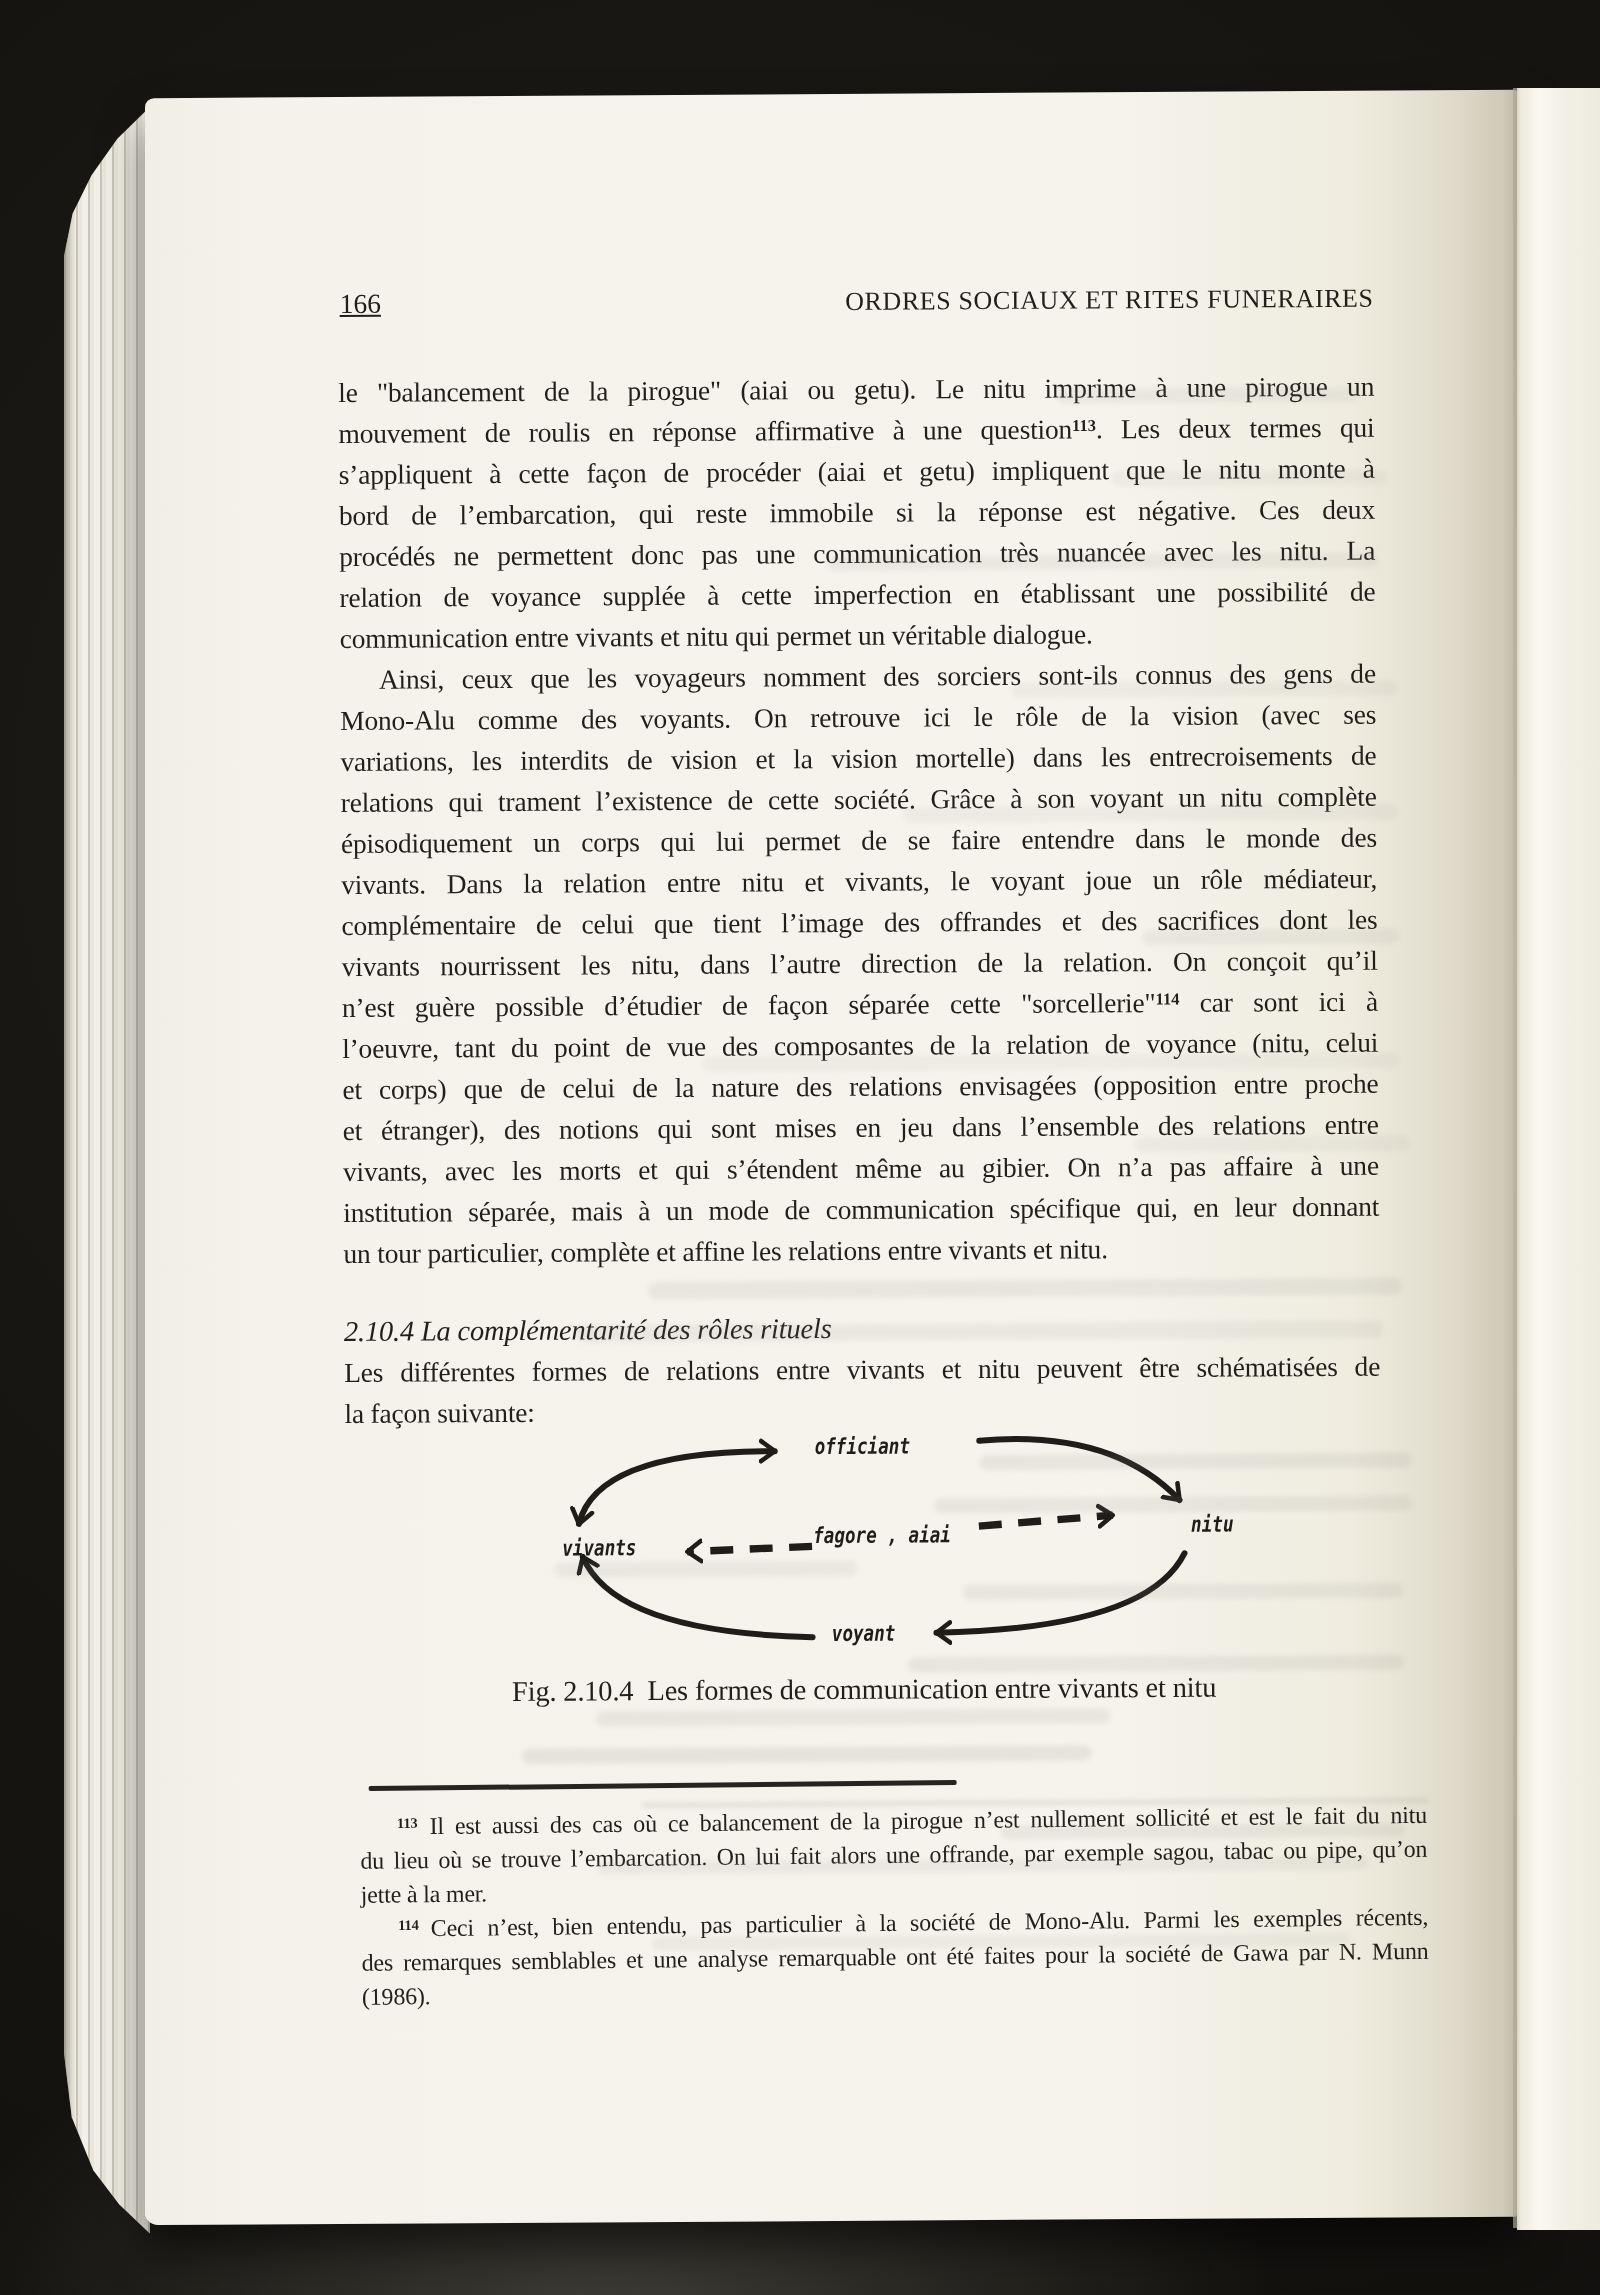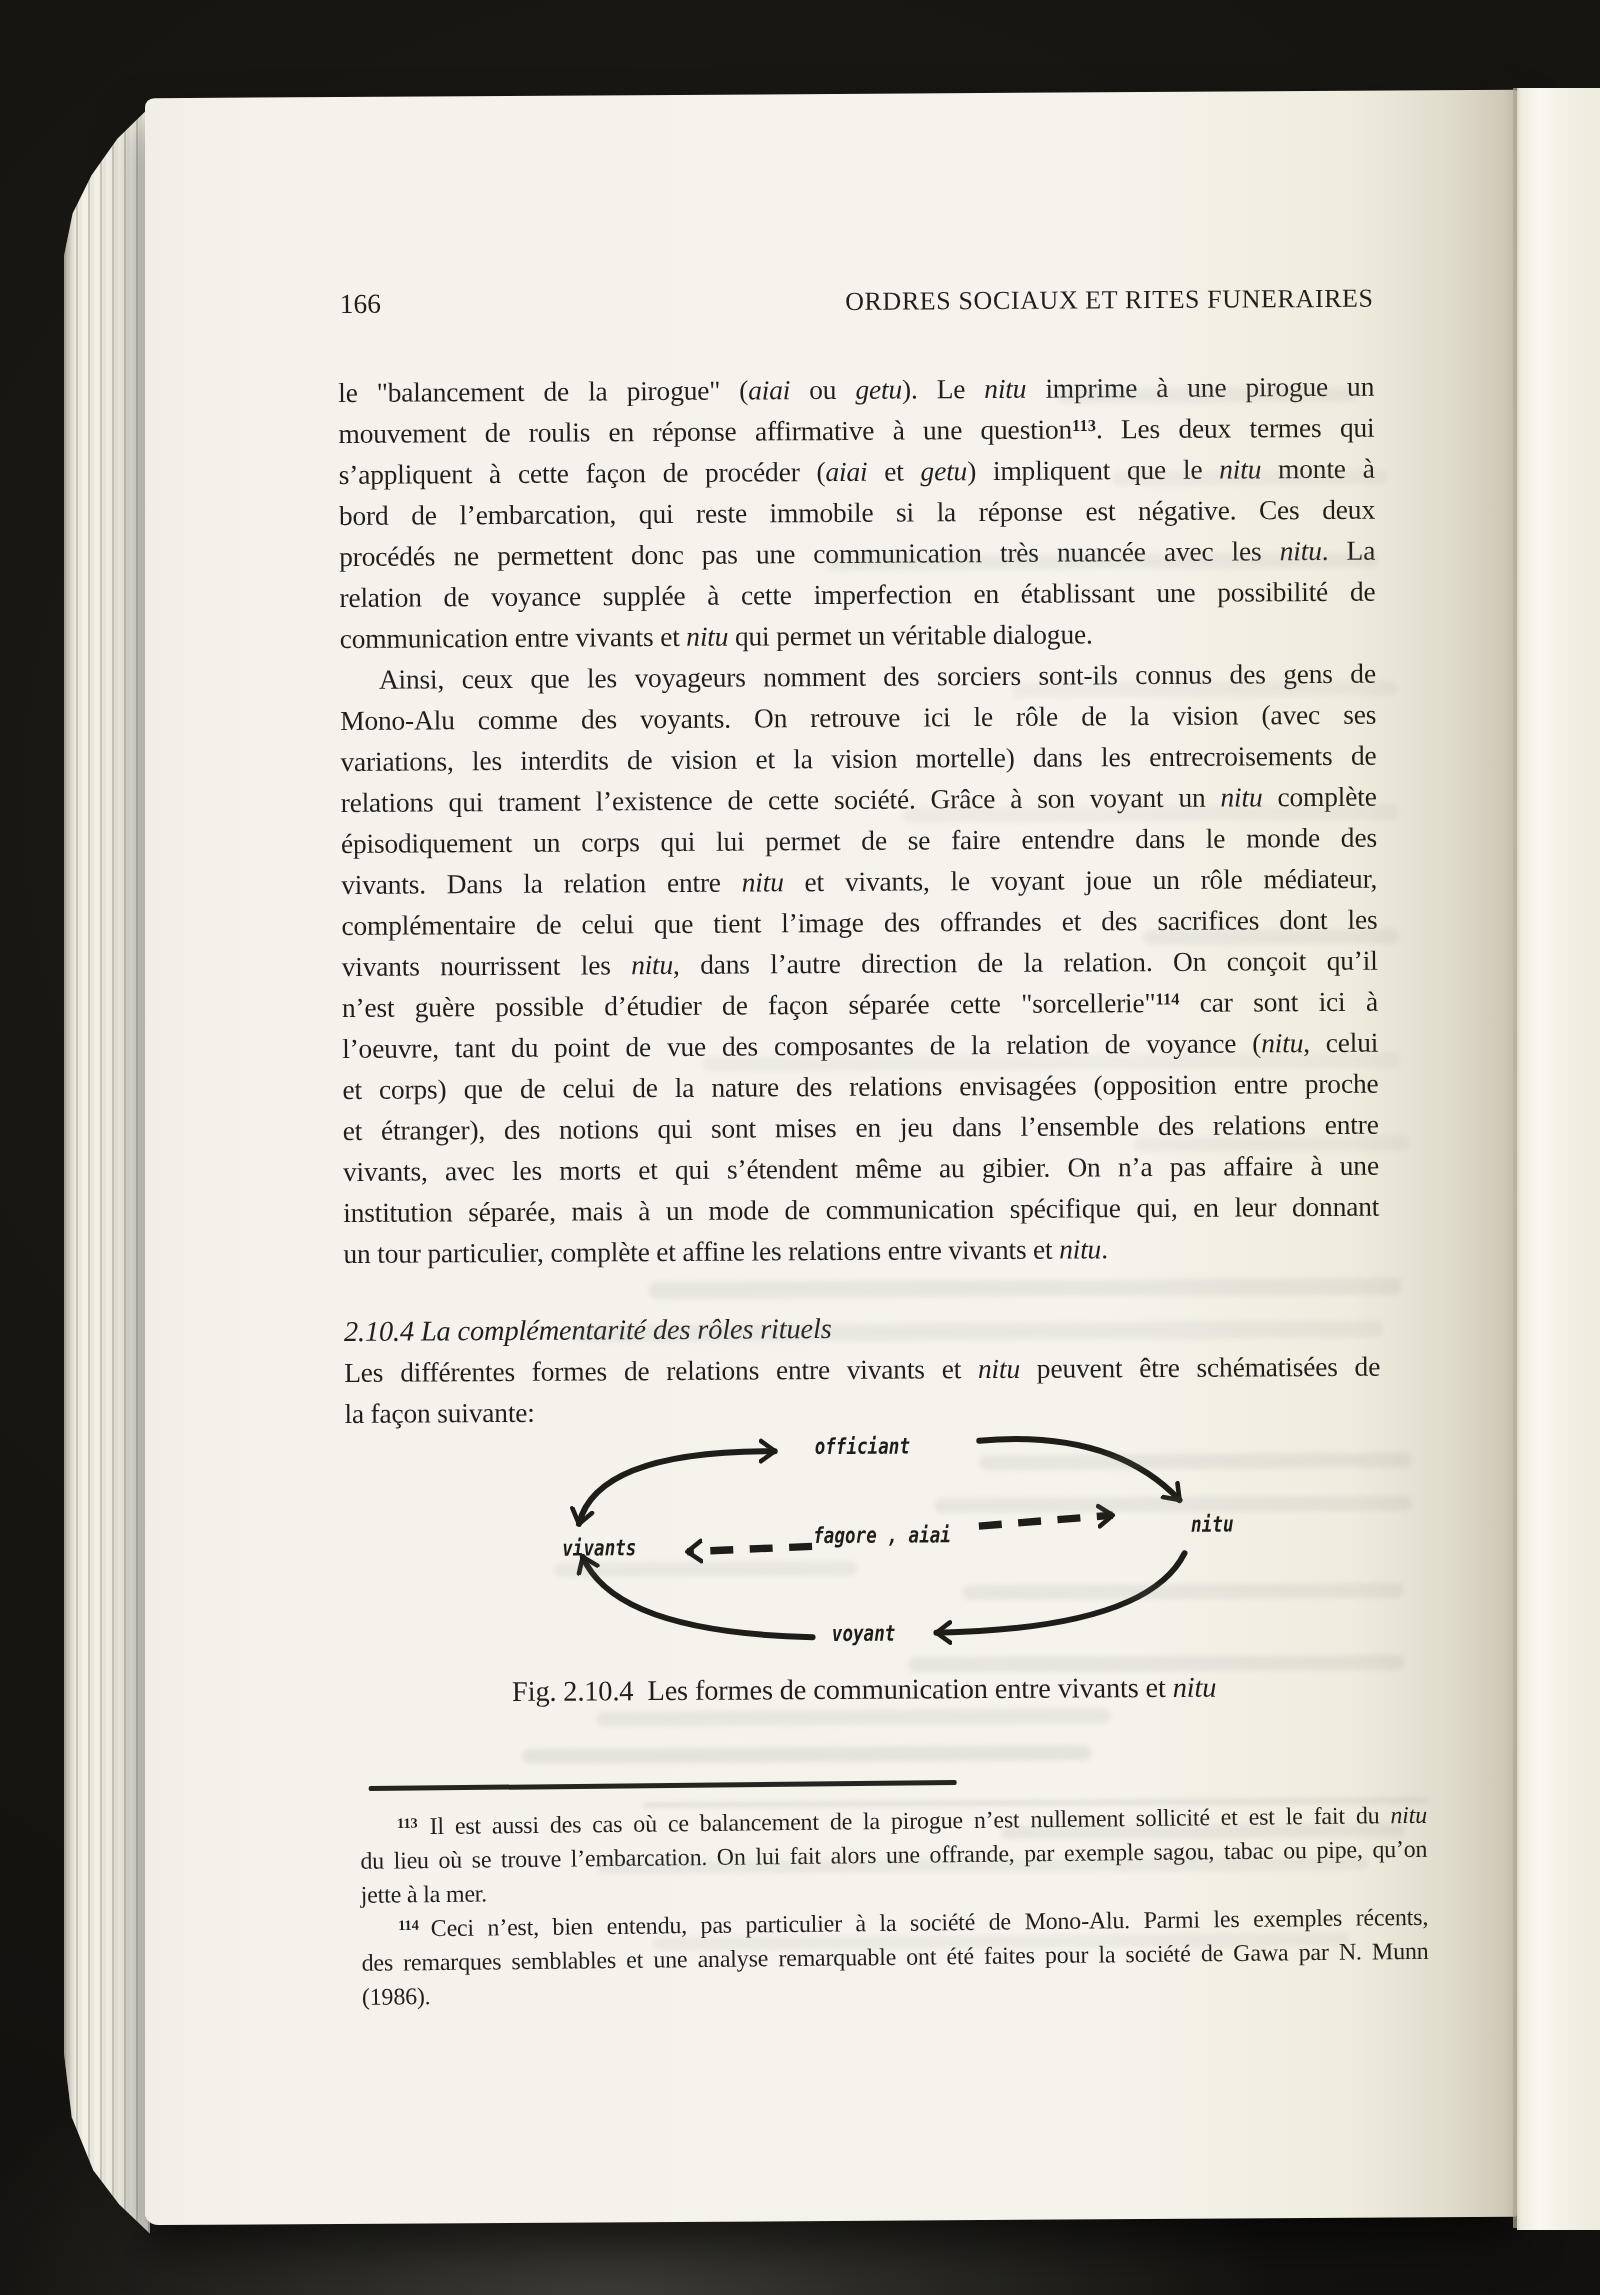--- a/index.html
+++ b/index.html
@@ -36,39 +36,39 @@
     position:absolute;left:1517px;top:88px;width:84px;height:2142px;
     background:linear-gradient(90deg,#d8d3c2 0px,#eeebde 3.7px,#faf8f1 22px,#f3f0e7 44px,#edeade 100%);
   }
 
   
   #content{
     position:absolute;left:0;top:0;width:1601px;height:2296px;
     transform:rotate(-0.35deg);transform-origin:826px 367px;
     color:#221f1b;
   }
-  .pagenum{position:absolute;left:340px;top:285px;font-size:27.5px;}
+  .pagenum{position:absolute;left:340px;top:285px;font-size:27.5px;text-decoration:underline;}
   .runhead{position:absolute;right:227px;top:287px;font-size:26px;letter-spacing:0.6px;}
 
   .col{position:absolute;left:338px;width:1036px;}
   #body-col{top:369px;}
   #heading-col{top:1308px;}
   #intro-col{top:1349px;}
   #caption-col{top:1669px;}
 
   .jline{
     font-size:27.5px;line-height:41px;letter-spacing:-0.2px;
     text-align:justify;text-align-last:justify;
     white-space:normal;overflow:visible;
   }
   .jline.last{text-align-last:left;}
   .jline.center{text-align:center;text-align-last:center;}
   .jline.indent{text-indent:39px;}
   .jline.fn-indent{text-indent:37px;}
-  .it{font-style:italic;margin-top:8px;}
+  .it{margin-top:8px;}
   sup{font-size:0.6em;line-height:0;vertical-align:0.45em;letter-spacing:0;font-weight:bold;}
 
   #heading-col .jline{font-style:italic;font-size:28.5px;}
   #caption-col .jline{font-size:28.5px;}
 
   .fn-sep{
     position:absolute;left:360px;top:1782px;width:588px;height:4.6px;
     background:#262420;border-radius:1.8px;transform:rotate(-0.25deg);
   }
   #footnotes{

